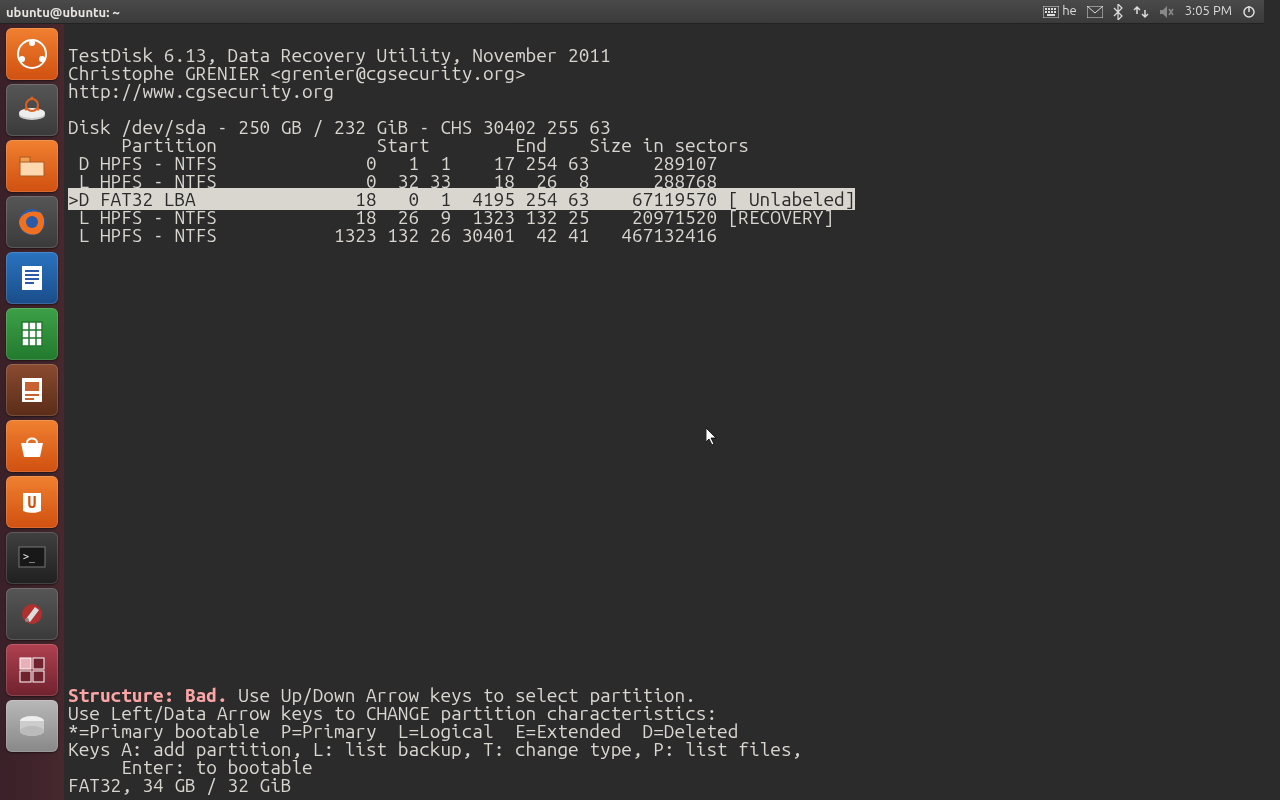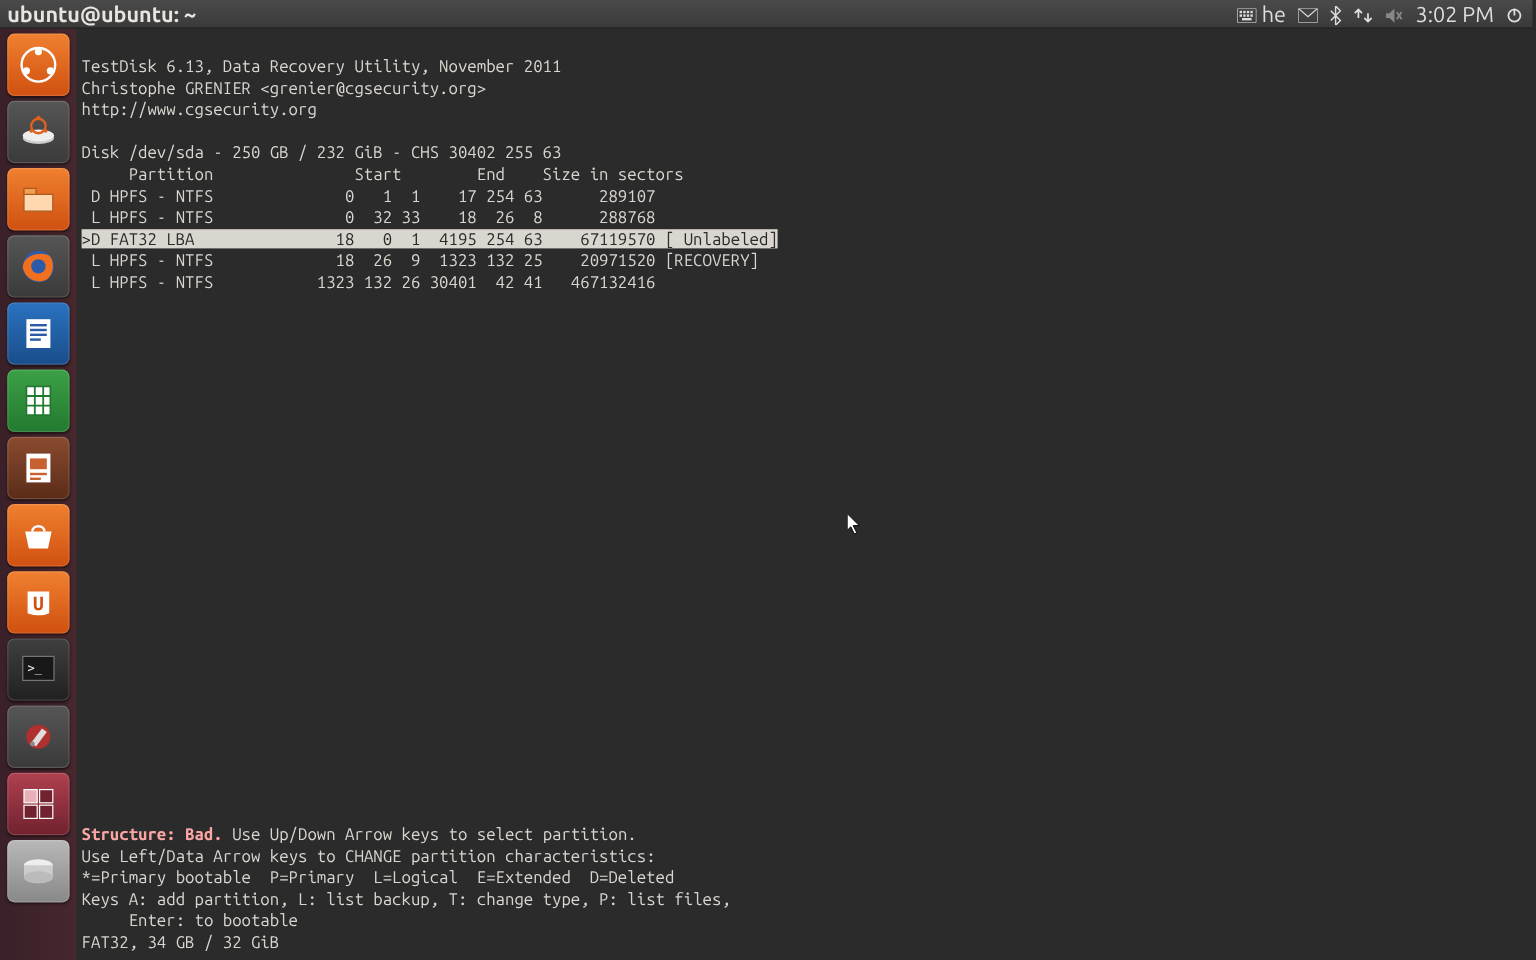--- a/index.html
+++ b/index.html
@@ -1,23 +1,23 @@
 <!DOCTYPE html>
 <html><head>
 <meta charset="utf-8">
 <style>
   * { margin: 0; padding: 0; box-sizing: border-box; }
   html, body { width: 1280px; height: 800px; overflow: hidden; font-family: "Ubuntu Mono", "DejaVu Sans Mono", monospace; }
   body { background: #2b2b2b; }
 
   
   .top-panel {
-    position: absolute; top: 0; left: 0; right: 3px; height: 24px;
+    position: absolute; top: 0; left: 0; right: 16px; height: 24px;
     background: linear-gradient(to bottom, #4a4a4a 0%, #3a3a3a 100%);
-    color: #e8e4e0; display: flex; align-items: center; font-family: Ubuntu, sans-serif; font-size: 18px;
+    color: #e8e4e0; display: flex; align-items: center; font-family: Ubuntu, sans-serif; font-size: 13px;
     border-bottom: 1px solid #222;
   }
   .top-panel .title { padding-left: 6px; font-weight: bold; }
   .top-panel .spacer { flex: 1; }
   .top-panel .ind { display: flex; align-items: flex-start; gap: 10px; padding-right: 8px; }
   .top-panel .ind span { color: #ddd; }
   .icon-svg { display: inline-block; vertical-align: middle; }
 
   
   .launcher {
@@ -43,21 +43,21 @@
     position: absolute; right: -6px; width: 0; height: 0;
     border-top: 6px solid transparent; border-bottom: 6px solid transparent;
     border-right: 6px solid #1e1e1e;
   }
 
   
   .terminal {
     position: absolute; left: 64px; right: 0; top: 24px; bottom: 0;
     background: #2b2b2b; color: #d9d5cf;
     font-family: "Ubuntu Mono", "DejaVu Sans Mono", monospace;
-    font-size: 14px; line-height: 18px; white-space: pre; padding: 4px 4px;
+    font-size: 19px; line-height: 18px; white-space: pre; padding: 4px 4px;
   }
   .terminal .bold { font-weight: normal; }
   .terminal .hl { background: #d9d5cf; color: #2b2b2b; }
   .terminal .red { color: #fca5a5; font-weight: bold; }
   .terminal .bottom { position: absolute; bottom: 6px; left: 4px; }
 
   .cursor {
     position: absolute; width: 12px; height: 18px; pointer-events: none;
   }
 </style>
@@ -100,21 +100,21 @@
           <path d="M12 12 L12 5 M9 9 L12 12 L15 9" stroke="#ddd" fill="none" stroke-width="1.5"></path>
         </svg>
     </span>
     <span>
       <svg class="icon-svg" width="16" height="14" viewBox="0 0 16 14">
           <path d="M1 5 L4 5 L8 1 L8 13 L4 9 L1 9 Z" fill="#888"></path>
           <line x1="10" y1="4" x2="14" y2="10" stroke="#888" stroke-width="1.5"></line>
           <line x1="14" y1="4" x2="10" y2="10" stroke="#888" stroke-width="1.5"></line>
         </svg>
     </span>
-    <span>3:02 PM</span>
+    <span>3:05 PM</span>
     <span>
       <svg class="icon-svg" width="14" height="14" viewBox="0 0 14 14">
           <circle cx="7" cy="7" r="5" fill="none" stroke="#ddd" stroke-width="1.5"></circle>
           <line x1="7" y1="1" x2="7" y2="7" stroke="#ddd" stroke-width="1.5"></line>
         </svg>
     </span>
   </div>
 </div>
 
 <div class="launcher">

